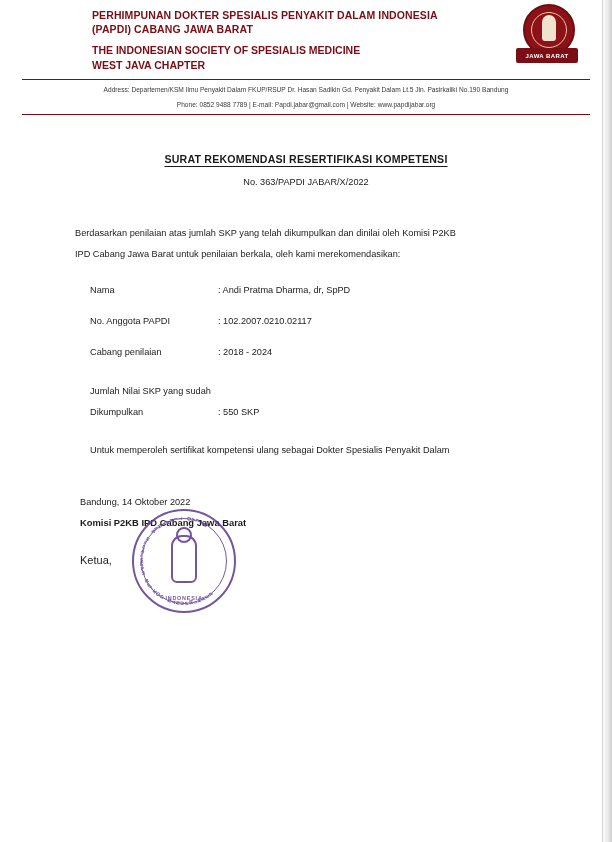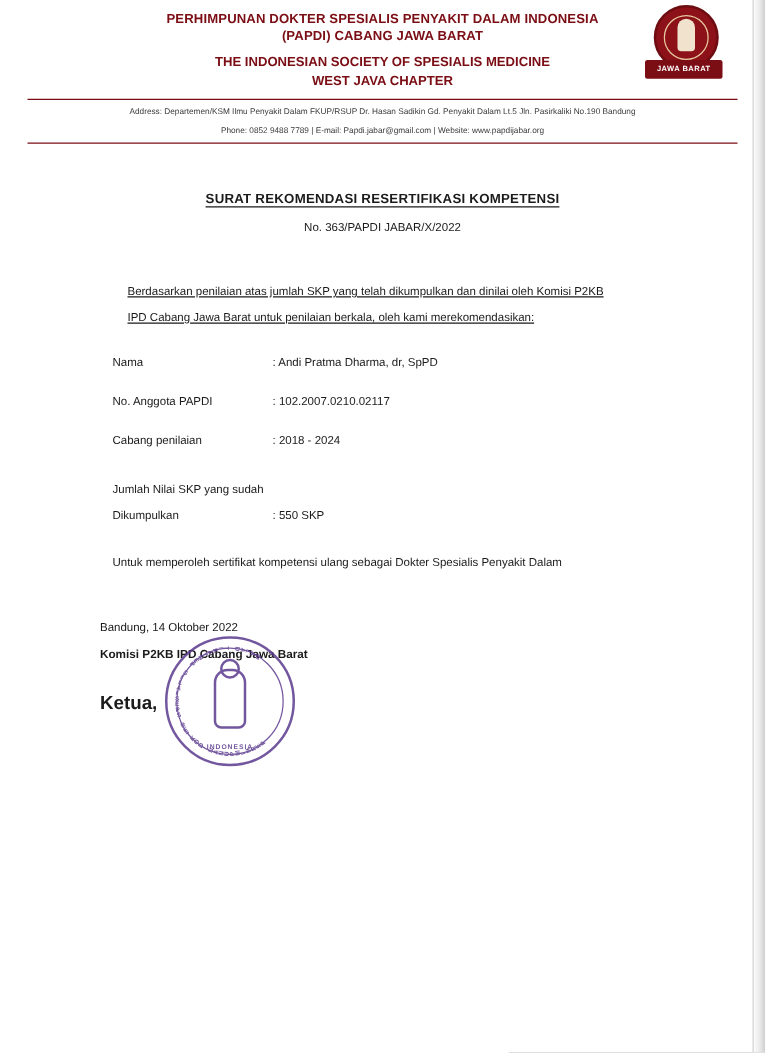--- a/index.html
+++ b/index.html
@@ -37,21 +37,21 @@
   }
 
   
   .letterhead {
     position: relative;
     padding: 8px 14px 0 14px;
     height: 120px;
     box-sizing: border-box;
   }
   .lh-center {
-    text-align: center;
+    text-align: left;
     margin: 0 78px 0 78px;
   }
   .lh-line1, .lh-line2 {
     font-size: 10.5px;
     font-weight: bold;
     color: #7b0d14;
     letter-spacing: 0.1px;
     line-height: 14px;
   }
   .lh-line3, .lh-line4 {
@@ -177,24 +177,23 @@
     text-decoration: underline;
     text-underline-offset: 3px;
   }
   .docno {
     text-align: center;
     font-size: 9.2px;
     margin-top: 12px;
   }
   .intro {
     margin-top: 36px;
-    margin-left: 40px;
+    margin-left: 13px;
     line-height: 21px;
     font-size: 9.2px;
-    text-decoration: underline;
   }
   .fields {
     margin-top: 18px;
     margin-left: 28px;
   }
   .field-row {
     display: flex;
     margin-bottom: 17px;
     font-size: 9.2px;
     line-height: 14px;
@@ -224,21 +223,21 @@
 
   
   .sign {
     margin-top: 42px;
     margin-left: 18px;
     position: relative;
     font-size: 9.2px;
   }
   .sign .place { margin-bottom: 10px; }
   .sign .org { font-weight: bold; font-size: 9.4px; margin-bottom: 26px; }
-  .sign .role { font-weight: bold; font-size: 15px; }
+  .sign .role { font-weight: normal; font-size: 11px; }
   .sign .name {
     font-weight: bold;
     font-size: 9.6px;
     margin-top: 74px;
   }
 
   
   .stamp {
     position: absolute;
     left: 52px;

